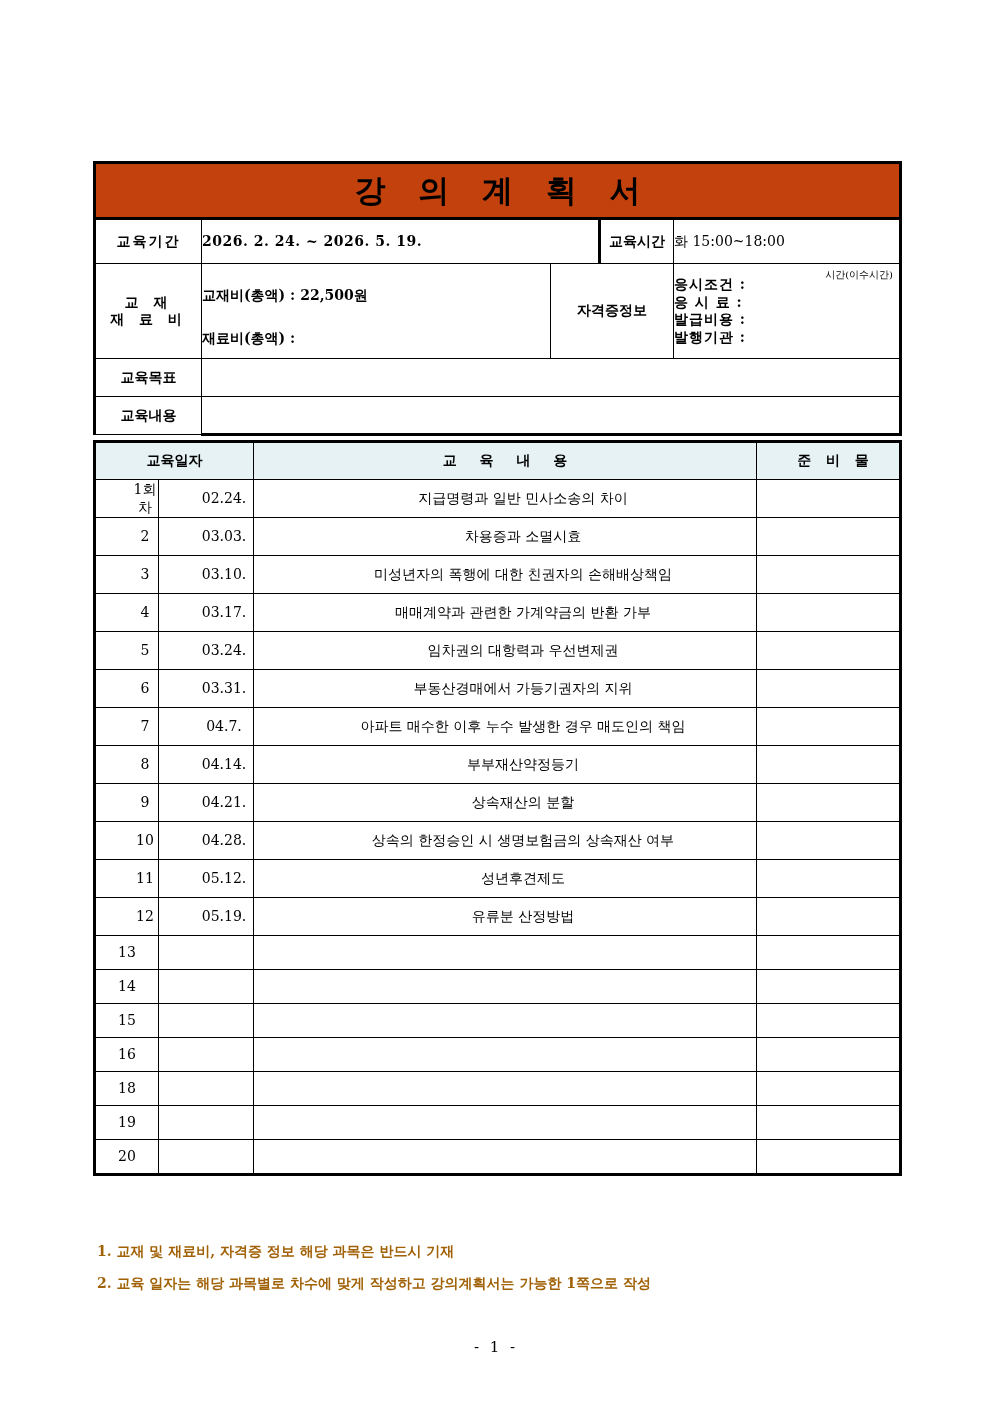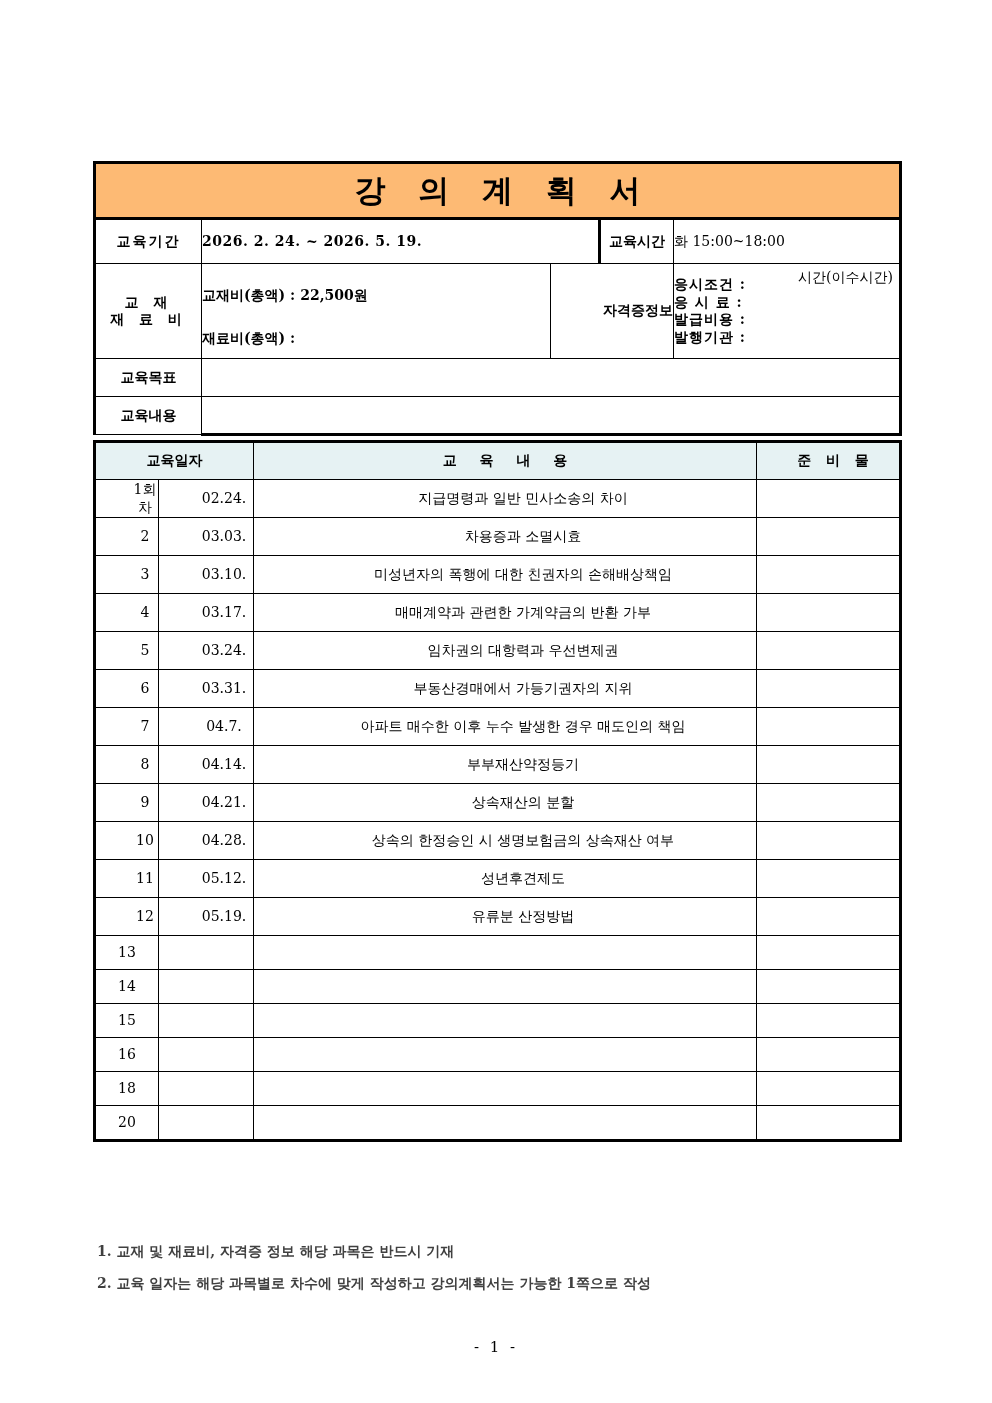--- a/index.html
+++ b/index.html
@@ -43,21 +43,21 @@
   }
   
   .frame-top    { border-top-width: 3px !important; }
   .frame-bottom { border-bottom-width: 3px !important; }
   .frame-left   { border-left-width: 3px !important; }
   .frame-right  { border-right-width: 3px !important; }
   .thick-b { border-bottom-width: 3px !important; }
 
   
   .title-cell {
-    background: #fdba74;
+    background: #c2410c;
     height: 53px;
     text-align: center;
   }
   .title-text {
     font-size: 31px;
     font-weight: 700;
     letter-spacing: 11px;
     padding-left: 11px;
     font-family: "DejaVu Serif", "Liberation Serif", serif;
   }
@@ -104,38 +104,38 @@
     padding-left: 5px;
   }
   .fee-body {
     padding: 9px 0 9px 12px;
     font-size: 15px;
     font-weight: 700;
   }
   .fee-body .fl1 { margin: 12px 0 26px 0; }
   .fee-body .fl2 { margin: 0; }
   .cert-label {
-    text-align: right;
+    text-align: center;
     font-weight: 700;
     font-size: 15px;
   }
   .cert-body {
     padding: 5px 6px 5px 10px;
     font-size: 14px;
     font-weight: 700;
     line-height: 1.48;
     position: relative;
   }
   .cert-body .cl { white-space: nowrap; letter-spacing: 1px; }
   .cert-hours {
     position: absolute;
     right: 6px;
     top: 5px;
     font-weight: 400;
-    font-size: 14px;
+    font-size: 10px;
     letter-spacing: 0;
   }
 
   
   .sched-head td {
     background: #e6f2f3;
     height: 36px;
     text-align: center;
     font-weight: 700;
     font-size: 16px;
@@ -158,21 +158,21 @@
   td.prep { }
   tr.filled td { height: 37px; padding-left: 36px; }
   tr.empty td  { height: 33px; }
 
   
   .notes {
     position: absolute;
     left: 93px;
     top: 1243px;
     width: 820px;
-    color: #404040;
+    color: #a16207;
     font-size: 14px;
     font-weight: 700;
   }
   .notes .note {
     margin: 0 0 14px 4px;
     letter-spacing: 0px;
   }
   .notes .emph { font-weight: 700; }
   .pagenum {
     position: absolute;
@@ -360,20 +360,26 @@
             <td class="content"></td>
             <td class="prep frame-right"></td>
           </tr>
           <tr class="empty">
             <td class="num frame-left">18</td>
             <td class="date"></td>
             <td class="content"></td>
             <td class="prep frame-right"></td>
           </tr>
           <tr class="empty">
+            <td class="num frame-left">19</td>
+            <td class="date"></td>
+            <td class="content"></td>
+            <td class="prep frame-right"></td>
+          </tr>
+          <tr class="empty">
             <td class="num frame-left frame-bottom">20</td>
             <td class="date frame-bottom"></td>
             <td class="content frame-bottom"></td>
             <td class="prep frame-right frame-bottom"></td>
           </tr>
         </tbody>
     </table>
 
   </div>
 

